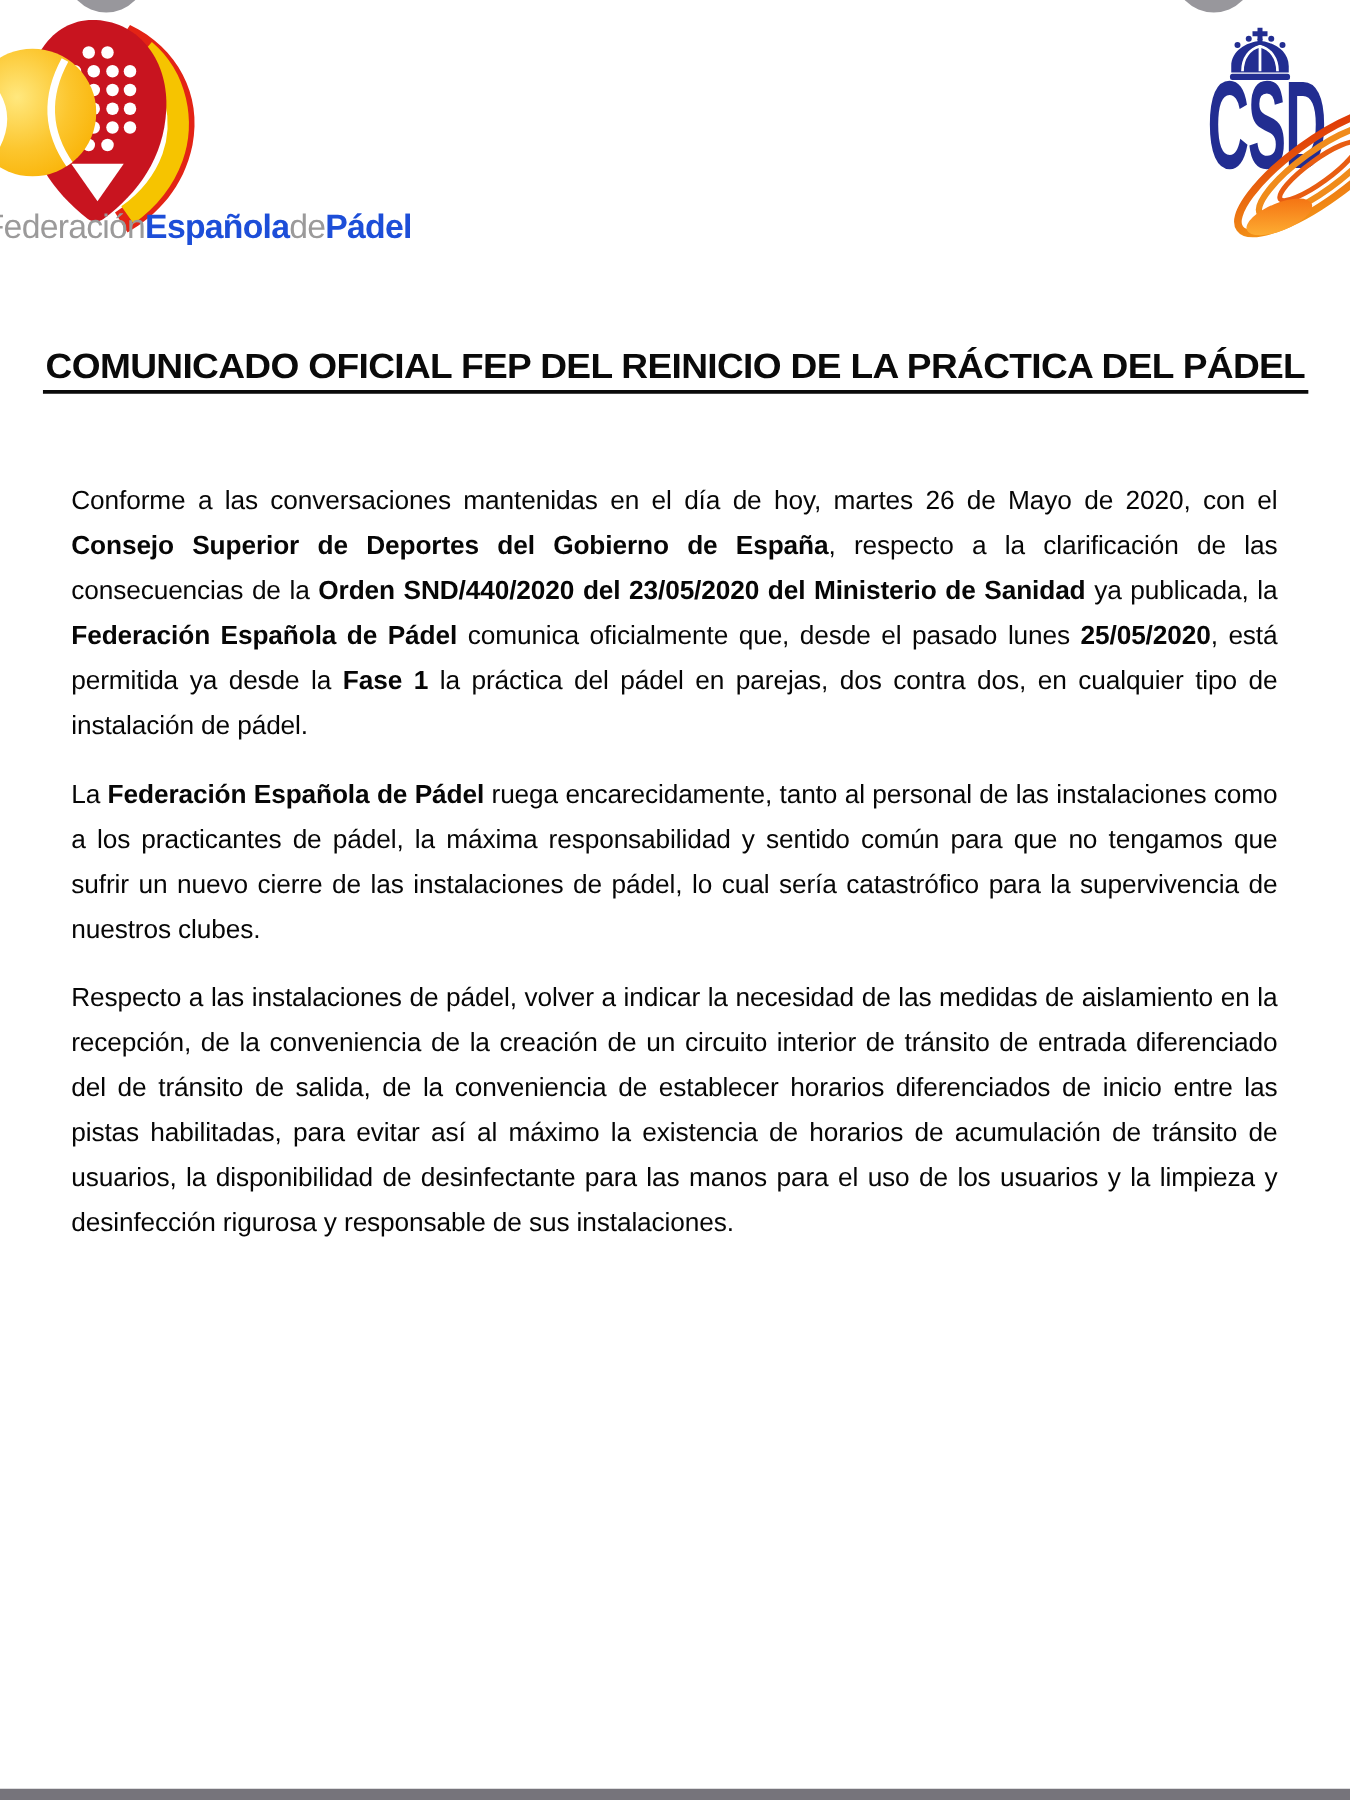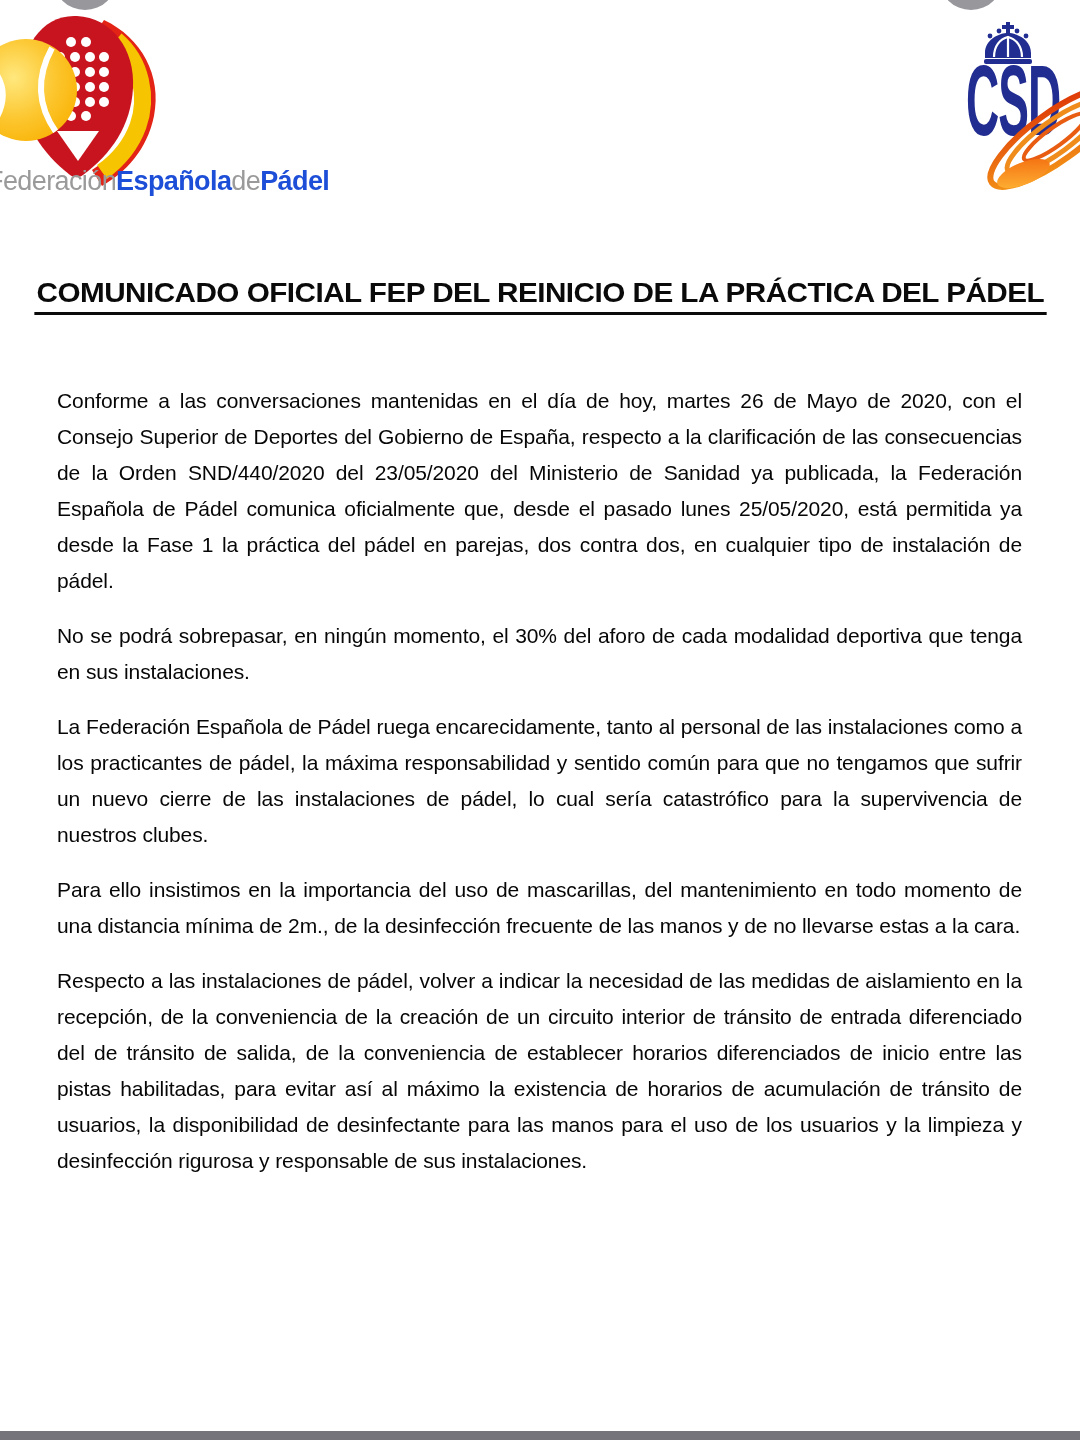--- a/index.html
+++ b/index.html
@@ -54,21 +54,21 @@
   }
   .doc-body{
     position:absolute;left:57px;top:383px;width:965px;z-index:2;
     color:var(--text_black);
   }
   .para{
     margin:0 0 19px 0;
     font-size:21px;line-height:36px;letter-spacing:-0.1px;
     text-align:justify;
   }
-  .para span.b{font-weight:normal;}
+  .para span.b{font-weight:bold;}
 </style>
 </head>
 <body>
 
 <div class="top-handle left"></div>
 <div class="top-handle right"></div>
 
 <div class="fep-logo">
   <svg class="fep-racket" width="212" height="200" viewBox="0 0 212 200">
     <defs>
@@ -161,19 +161,17 @@
     </g>
   </svg>
 </div>
 
 <div class="doc-title-wrap">
   <span class="doc-title">COMUNICADO OFICIAL FEP DEL REINICIO DE LA PRÁCTICA DEL PÁDEL</span>
 </div>
 
 <div class="doc-body">
     <p class="para"><span>Conforme a las conversaciones mantenidas en el día de hoy, martes 26 de Mayo de 2020, con el </span><span class="b">Consejo Superior de Deportes del Gobierno de España</span><span>, respecto a la clarificación de las consecuencias de la </span><span class="b">Orden SND/440/2020 del 23/05/2020 del Ministerio de Sanidad</span><span> ya publicada, la </span><span class="b">Federación Española de Pádel</span><span> comunica oficialmente que, desde el pasado lunes </span><span class="b">25/05/2020</span><span>, está permitida ya desde la </span><span class="b">Fase 1</span><span> la práctica del pádel en parejas, dos contra dos, en cualquier tipo de instalación de pádel.</span></p>
-    <p class="para"><span>No se podrá sobrepasar, en ningún momento, el 30% del aforo de cada modalidad deportiva que tenga en sus instalaciones.</span></p>
     <p class="para"><span>La </span><span class="b">Federación Española de Pádel</span><span> ruega encarecidamente, tanto al personal de las instalaciones como a los practicantes de pádel, la máxima responsabilidad y sentido común para que no tengamos que sufrir un nuevo cierre de las instalaciones de pádel, lo cual sería catastrófico para la supervivencia de nuestros clubes.</span></p>
-    <p class="para"><span>Para ello insistimos en la importancia del uso de mascarillas, del mantenimiento en todo momento de una distancia mínima de 2m., de la desinfección frecuente de las manos y de no llevarse estas a la cara.</span></p>
     <p class="para"><span>Respecto a las instalaciones de pádel, volver a indicar la necesidad de las medidas de aislamiento en la recepción, de la conveniencia de la creación de un circuito interior de tránsito de entrada diferenciado del de tránsito de salida, de la conveniencia de establecer horarios diferenciados de inicio entre las pistas habilitadas, para evitar así al máximo la existencia de horarios de acumulación de tránsito de usuarios, la disponibilidad de desinfectante para las manos para el uso de los usuarios y la limpieza y desinfección rigurosa y responsable de sus instalaciones.</span></p>
   </div>
 
 <div class="bottom-bar"></div>
 
 </body></html>

